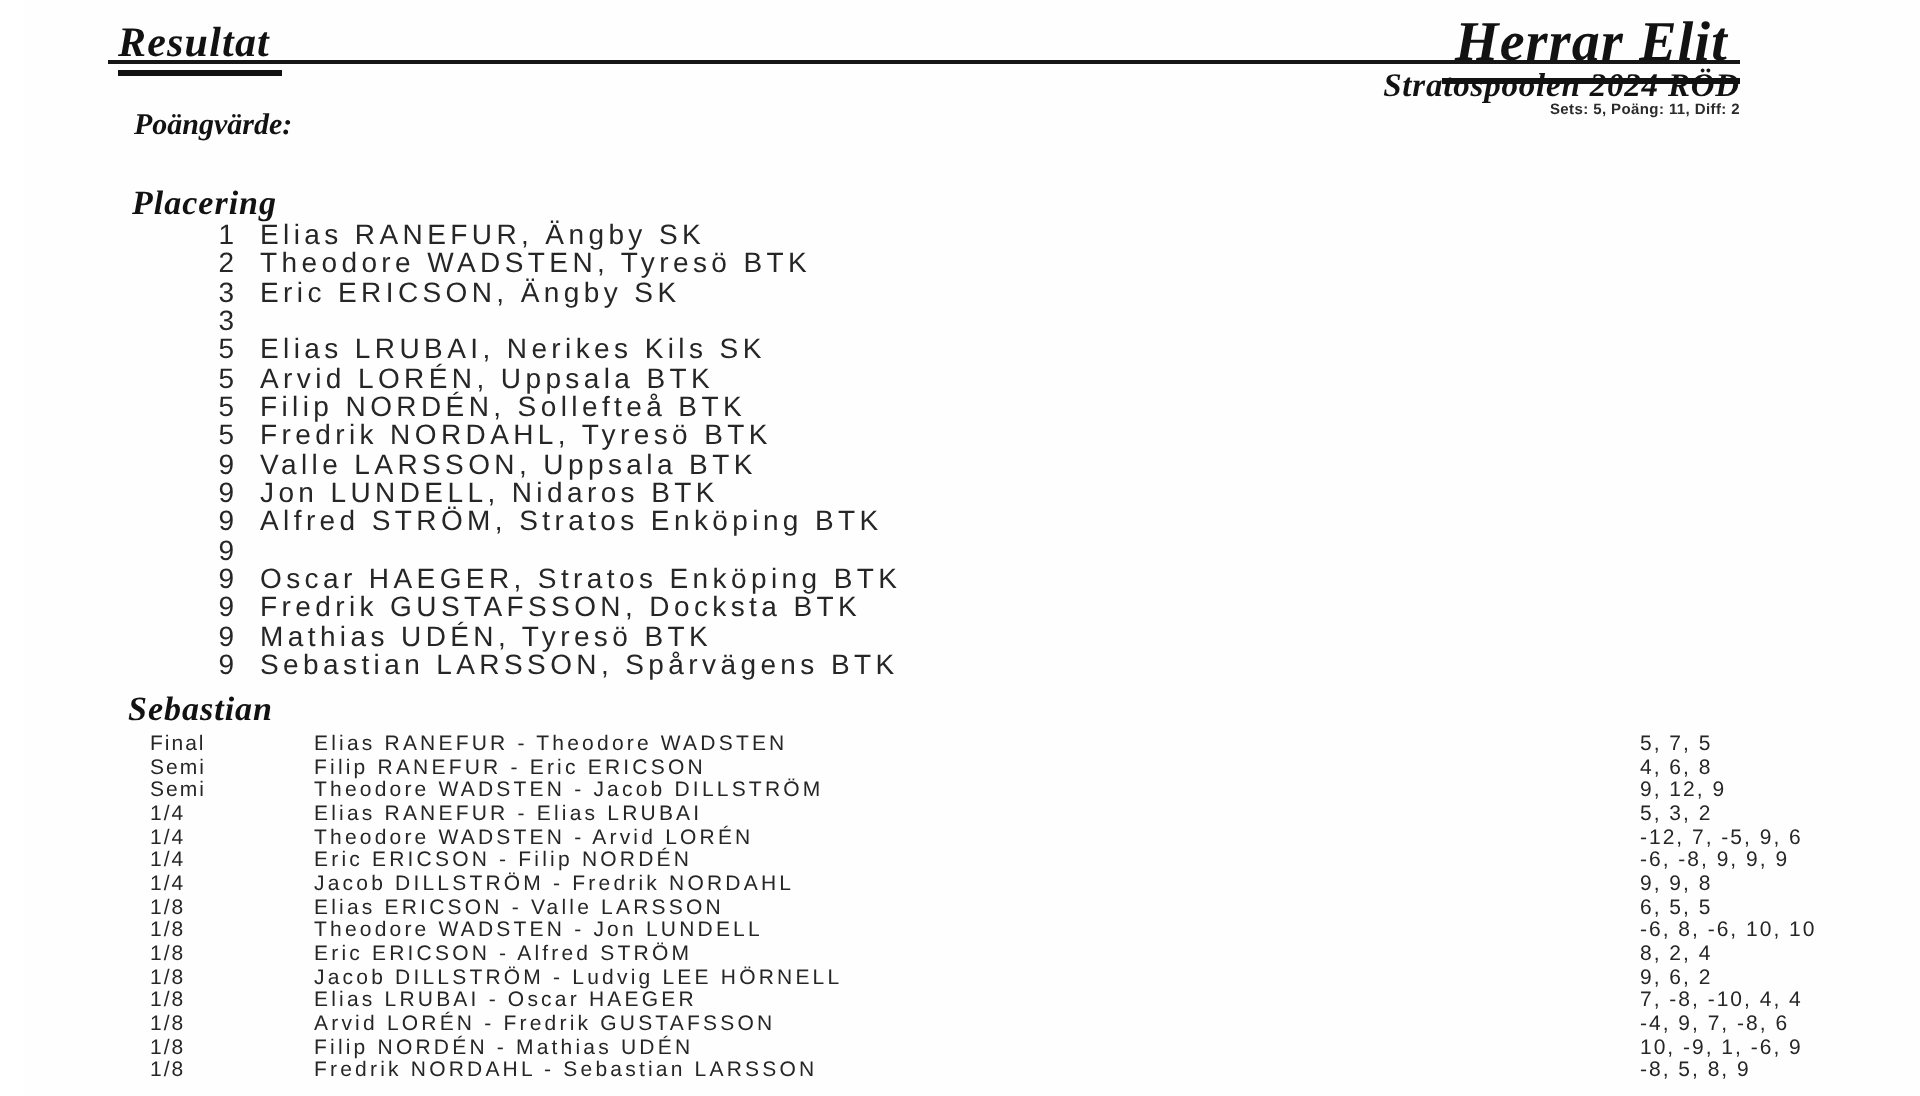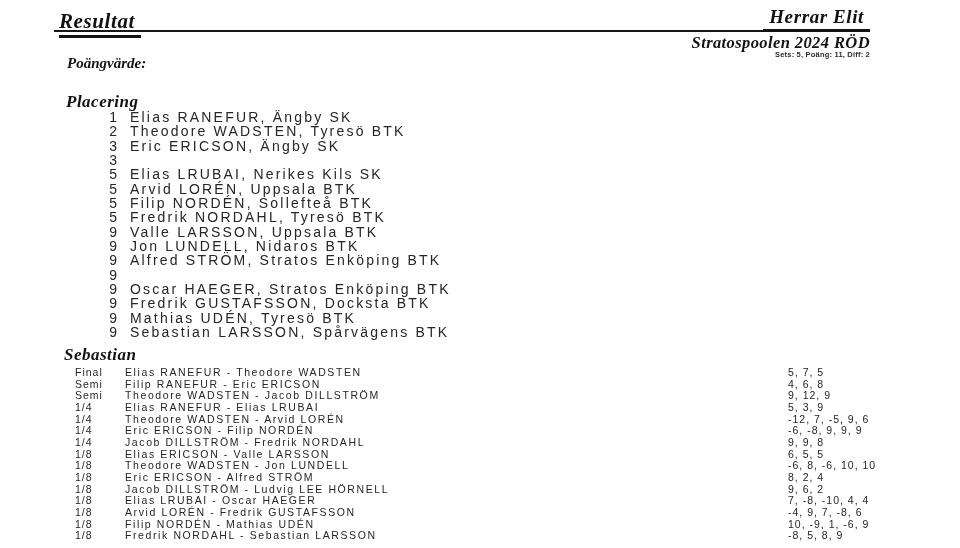--- a/index.html
+++ b/index.html
@@ -24,21 +24,21 @@
     position: absolute; left: 47px; top: 9px;
     font-size: 21px; letter-spacing: 0.6px;
     border-bottom: 3px solid #121212; padding: 0 6px 1px 0;
   }
   .header-rule {
     position: absolute; left: 42px; top: 30px;
     width: 816px; height: 2px; background: #161616;
   }
   .title-right {
     position: absolute; top: 6px; right: 102px;
-    font-size: 19px; letter-spacing: 0.6px;
+    font-size: 28px; letter-spacing: 0.6px;
     border-bottom: 3px solid #121212; padding: 0 6px 1px 6px;
   }
   .event-title {
     position: absolute; top: 33px; right: 102px;
     font-size: 16.5px; letter-spacing: 0.4px;
   }
   .match-rules {
     position: absolute; top: 50px; right: 102px;
     font-size: 7.5px; font-weight: bold; letter-spacing: 0.2px;
     font-family: "Liberation Sans", sans-serif; font-style: normal;
@@ -59,21 +59,21 @@
   .p-rank { width: 17px; text-align: right; margin-right: 13px; letter-spacing: 0; flex: none; }
   .setsiffror-heading {
     position: absolute; left: 52px; top: 345px; font-size: 17px; letter-spacing: 0.5px;
   }
   .setsiffror-list {
     position: absolute; left: 63px; top: 367px;
     font-size: 10.5px; letter-spacing: 1.6px; line-height: 11.65px;
     color: #262626;
   }
   .s-row { display: flex; white-space: nowrap; }
-  .s-stage { width: 50px; letter-spacing: 1px; flex: none; }
+  .s-stage { width: 82px; letter-spacing: 1px; flex: none; }
   .s-match { width: 663px; flex: none; }
   .s-scores { letter-spacing: 1px; }
 </style>
 </head>
 <body>
 
 <div class="page">
 
   <div class="header-rule"></div>
 
@@ -186,21 +186,21 @@
 
   <div class="s-row">
     <span class="s-stage">Semi</span>
     <span class="s-match">Theodore WADSTEN - Jacob DILLSTRÖM</span>
     <span class="s-scores">9, 12, 9</span>
   </div>
 
   <div class="s-row">
     <span class="s-stage">1/4</span>
     <span class="s-match">Elias RANEFUR - Elias LRUBAI</span>
-    <span class="s-scores">5, 3, 9</span>
+    <span class="s-scores">5, 3, 2</span>
   </div>
 
   <div class="s-row">
     <span class="s-stage">1/4</span>
     <span class="s-match">Theodore WADSTEN - Arvid LORÉN</span>
     <span class="s-scores">-12, 7, -5, 9, 6</span>
   </div>
 
   <div class="s-row">
     <span class="s-stage">1/4</span>

